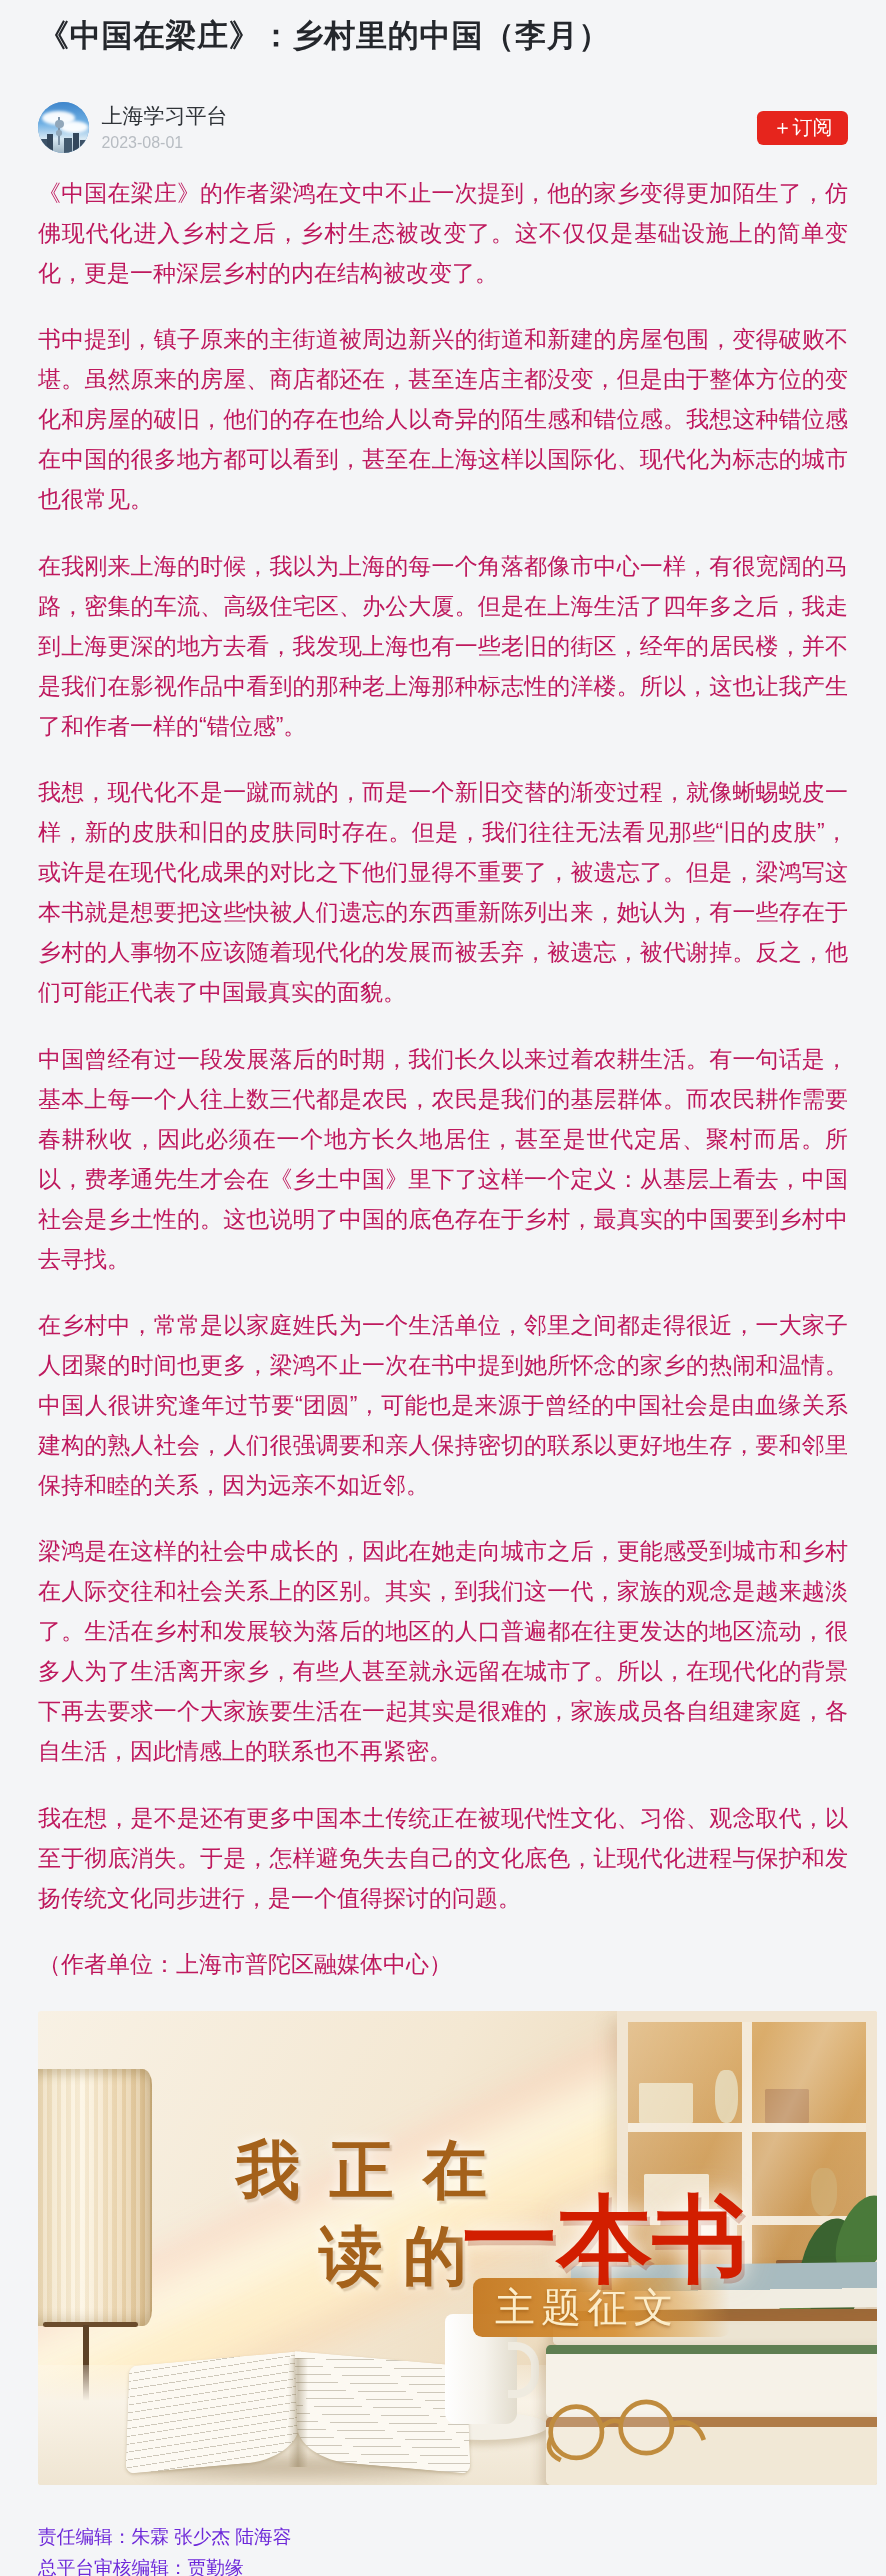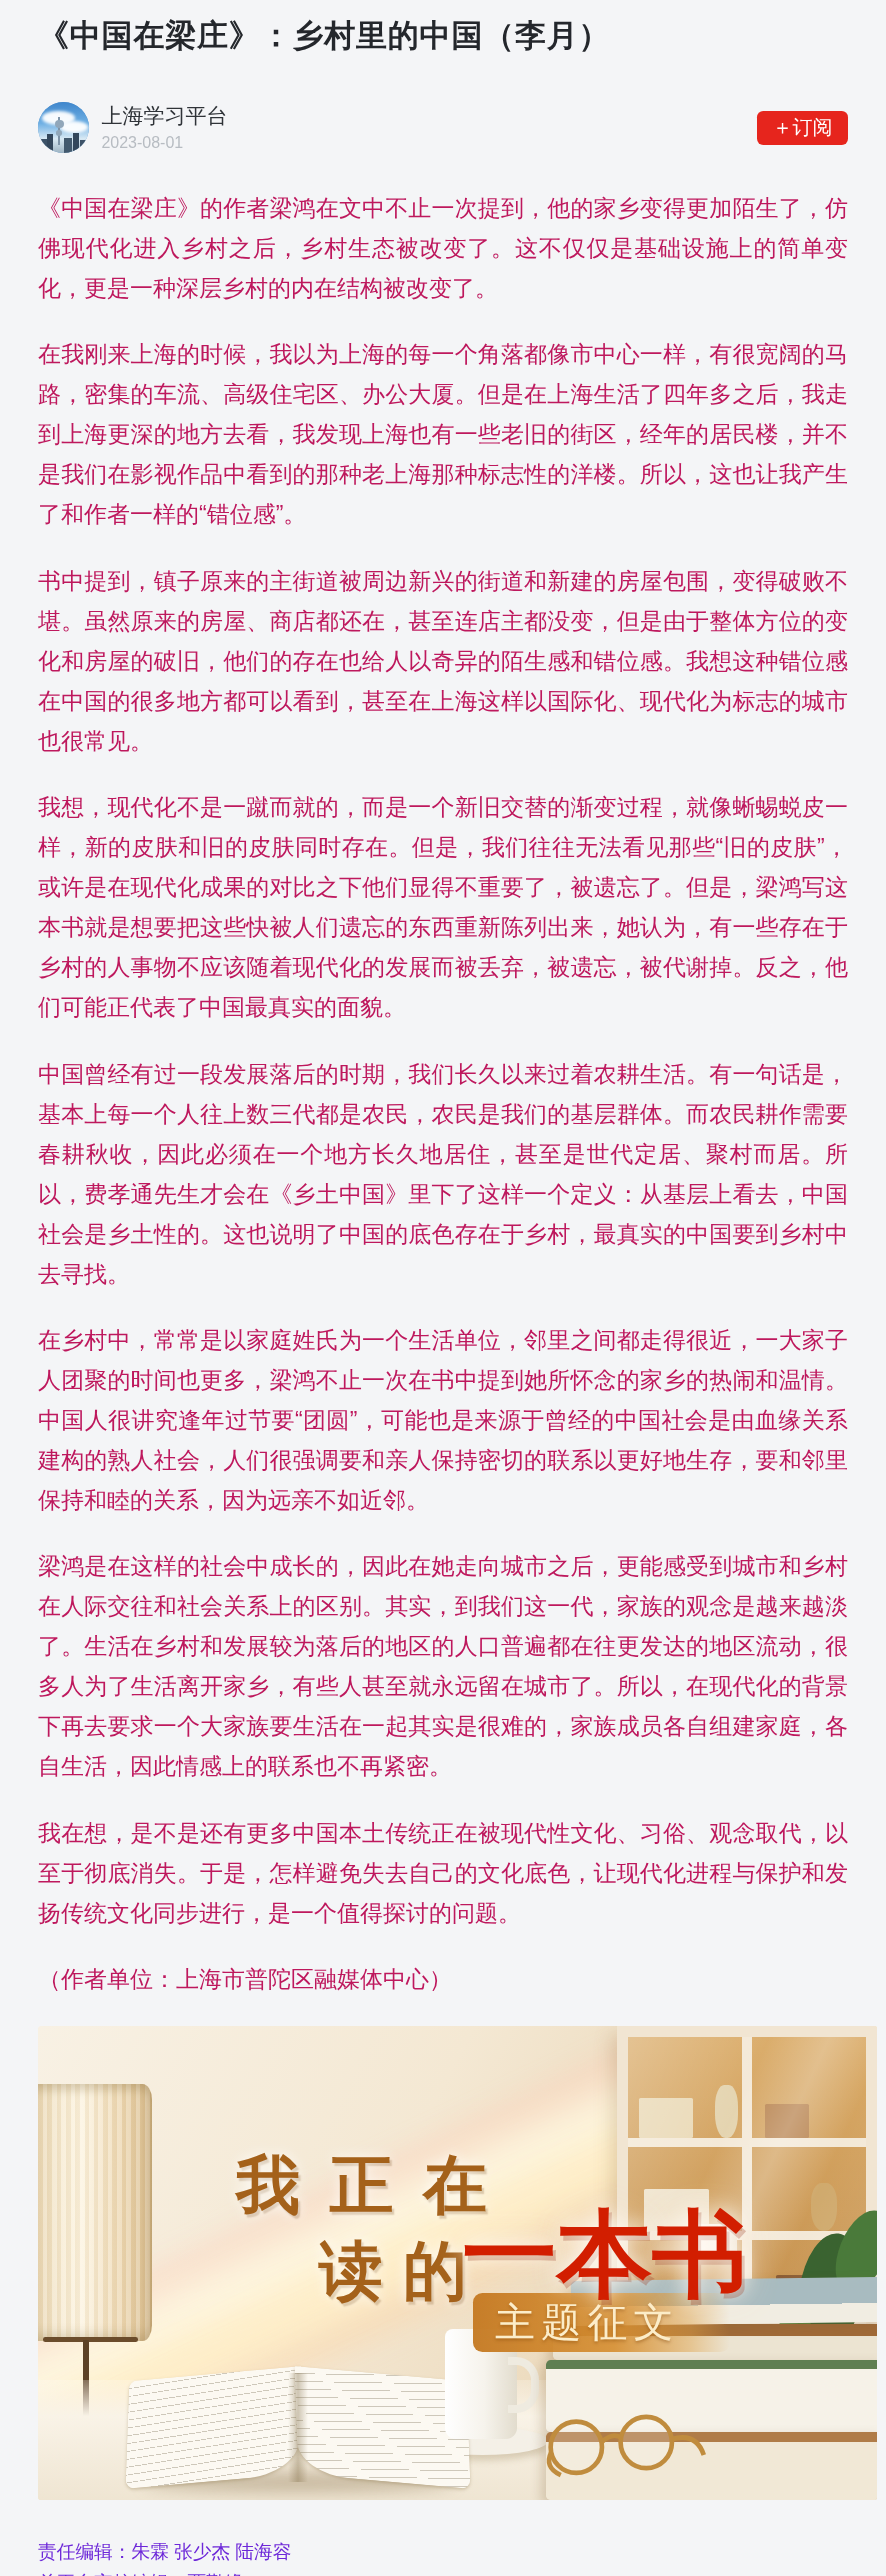--- a/index.html
+++ b/index.html
@@ -3,21 +3,21 @@
 <meta charset="utf-8">
 <style>
   html, body { margin:0; padding:0; background:#f4f5f7; }
   body { width:886px; font-family:"Liberation Sans","DejaVu Sans",sans-serif; color:#333; }
   .page { box-sizing:border-box; width:886px; padding:14px 38px 20px; }
 
   
   .title { font-size:31px; line-height:44px; font-weight:600; color:#24272c;
            letter-spacing:0.8px; margin:0 0 44px; }
 
-  .author-row { position:relative; height:51px; margin-bottom:35px; display:flex; align-items:center; }
+  .author-row { position:relative; height:51px; margin-bottom:20px; display:flex; align-items:center; }
   .avatar { position:relative; width:51px; height:51px; border-radius:50%; overflow:hidden;
             flex:0 0 auto; background:#5a93c8; }
   .av-sky { position:absolute; inset:0;
             background:linear-gradient(180deg,#3f86cc 0%,#6fb0e4 42%,#d8e9f4 72%,#9db3c2 100%); }
   .av-cloud { position:absolute; background:#fff; border-radius:50%; filter:blur(1.6px); opacity:.95; }
   .av-cloud.c1 { width:33px; height:14px; top:9.3px; left:3.9px; }
   .av-cloud.c2 { width:28px; height:12.4px; top:18.7px; left:22px; }
   .av-city { position:absolute; bottom:0; left:0; right:0; height:23px; }
   .av-city span { position:absolute; bottom:0; background:#33475c; }
   .av-city span:nth-child(1){ left:1.6px;  width:7px;  height:14px; background:#3c5268;}
@@ -165,22 +165,22 @@
     </div>
     <div class="author-meta">
       <div class="author-name">上海学习平台</div>
       <div class="author-date">2023-08-01</div>
     </div>
     <button class="subscribe">＋订阅</button>
   </div>
 
   <div class="article">
     <p>《中国在梁庄》的作者梁鸿在文中不止一次提到，他的家乡变得更加陌生了，仿佛现代化进入乡村之后，乡村生态被改变了。这不仅仅是基础设施上的简单变化，更是一种深层乡村的内在结构被改变了。</p>
+    <p>书中提到，镇子原来的主街道被周边新兴的街道和新建的房屋包围，变得破败不堪。虽然原来的房屋、商店都还在，甚至连店主都没变，但是由于整体方位的变化和房屋的破旧，他们的存在也给人以奇异的陌生感和错位感。我想这种错位感在中国的很多地方都可以看到，甚至在上海这样以国际化、现代化为标志的城市也很常见。</p>
     <p>在我刚来上海的时候，我以为上海的每一个角落都像市中心一样，有很宽阔的马路，密集的车流、高级住宅区、办公大厦。但是在上海生活了四年多之后，我走到上海更深的地方去看，我发现上海也有一些老旧的街区，经年的居民楼，并不是我们在影视作品中看到的那种老上海那种标志性的洋楼。所以，这也让我产生了和作者一样的“错位感”。</p>
-    <p>书中提到，镇子原来的主街道被周边新兴的街道和新建的房屋包围，变得破败不堪。虽然原来的房屋、商店都还在，甚至连店主都没变，但是由于整体方位的变化和房屋的破旧，他们的存在也给人以奇异的陌生感和错位感。我想这种错位感在中国的很多地方都可以看到，甚至在上海这样以国际化、现代化为标志的城市也很常见。</p>
     <p>我想，现代化不是一蹴而就的，而是一个新旧交替的渐变过程，就像蜥蜴蜕皮一样，新的皮肤和旧的皮肤同时存在。但是，我们往往无法看见那些“旧的皮肤”，或许是在现代化成果的对比之下他们显得不重要了，被遗忘了。但是，梁鸿写这本书就是想要把这些快被人们遗忘的东西重新陈列出来，她认为，有一些存在于乡村的人事物不应该随着现代化的发展而被丢弃，被遗忘，被代谢掉。反之，他们可能正代表了中国最真实的面貌。</p>
     <p>中国曾经有过一段发展落后的时期，我们长久以来过着农耕生活。有一句话是，基本上每一个人往上数三代都是农民，农民是我们的基层群体。而农民耕作需要春耕秋收，因此必须在一个地方长久地居住，甚至是世代定居、聚村而居。所以，费孝通先生才会在《乡土中国》里下了这样一个定义：从基层上看去，中国社会是乡土性的。这也说明了中国的底色存在于乡村，最真实的中国要到乡村中去寻找。</p>
     <p>在乡村中，常常是以家庭姓氏为一个生活单位，邻里之间都走得很近，一大家子人团聚的时间也更多，梁鸿不止一次在书中提到她所怀念的家乡的热闹和温情。中国人很讲究逢年过节要“团圆”，可能也是来源于曾经的中国社会是由血缘关系建构的熟人社会，人们很强调要和亲人保持密切的联系以更好地生存，要和邻里保持和睦的关系，因为远亲不如近邻。</p>
     <p>梁鸿是在这样的社会中成长的，因此在她走向城市之后，更能感受到城市和乡村在人际交往和社会关系上的区别。其实，到我们这一代，家族的观念是越来越淡了。生活在乡村和发展较为落后的地区的人口普遍都在往更发达的地区流动，很多人为了生活离开家乡，有些人甚至就永远留在城市了。所以，在现代化的背景下再去要求一个大家族要生活在一起其实是很难的，家族成员各自组建家庭，各自生活，因此情感上的联系也不再紧密。</p>
     <p>我在想，是不是还有更多中国本土传统正在被现代性文化、习俗、观念取代，以至于彻底消失。于是，怎样避免失去自己的文化底色，让现代化进程与保护和发扬传统文化同步进行，是一个值得探讨的问题。</p>
     <p>（作者单位：上海市普陀区融媒体中心）</p>
 
     <div class="banner">
       <div class="bn-bg"></div>
       <div class="bn-beam"></div>

